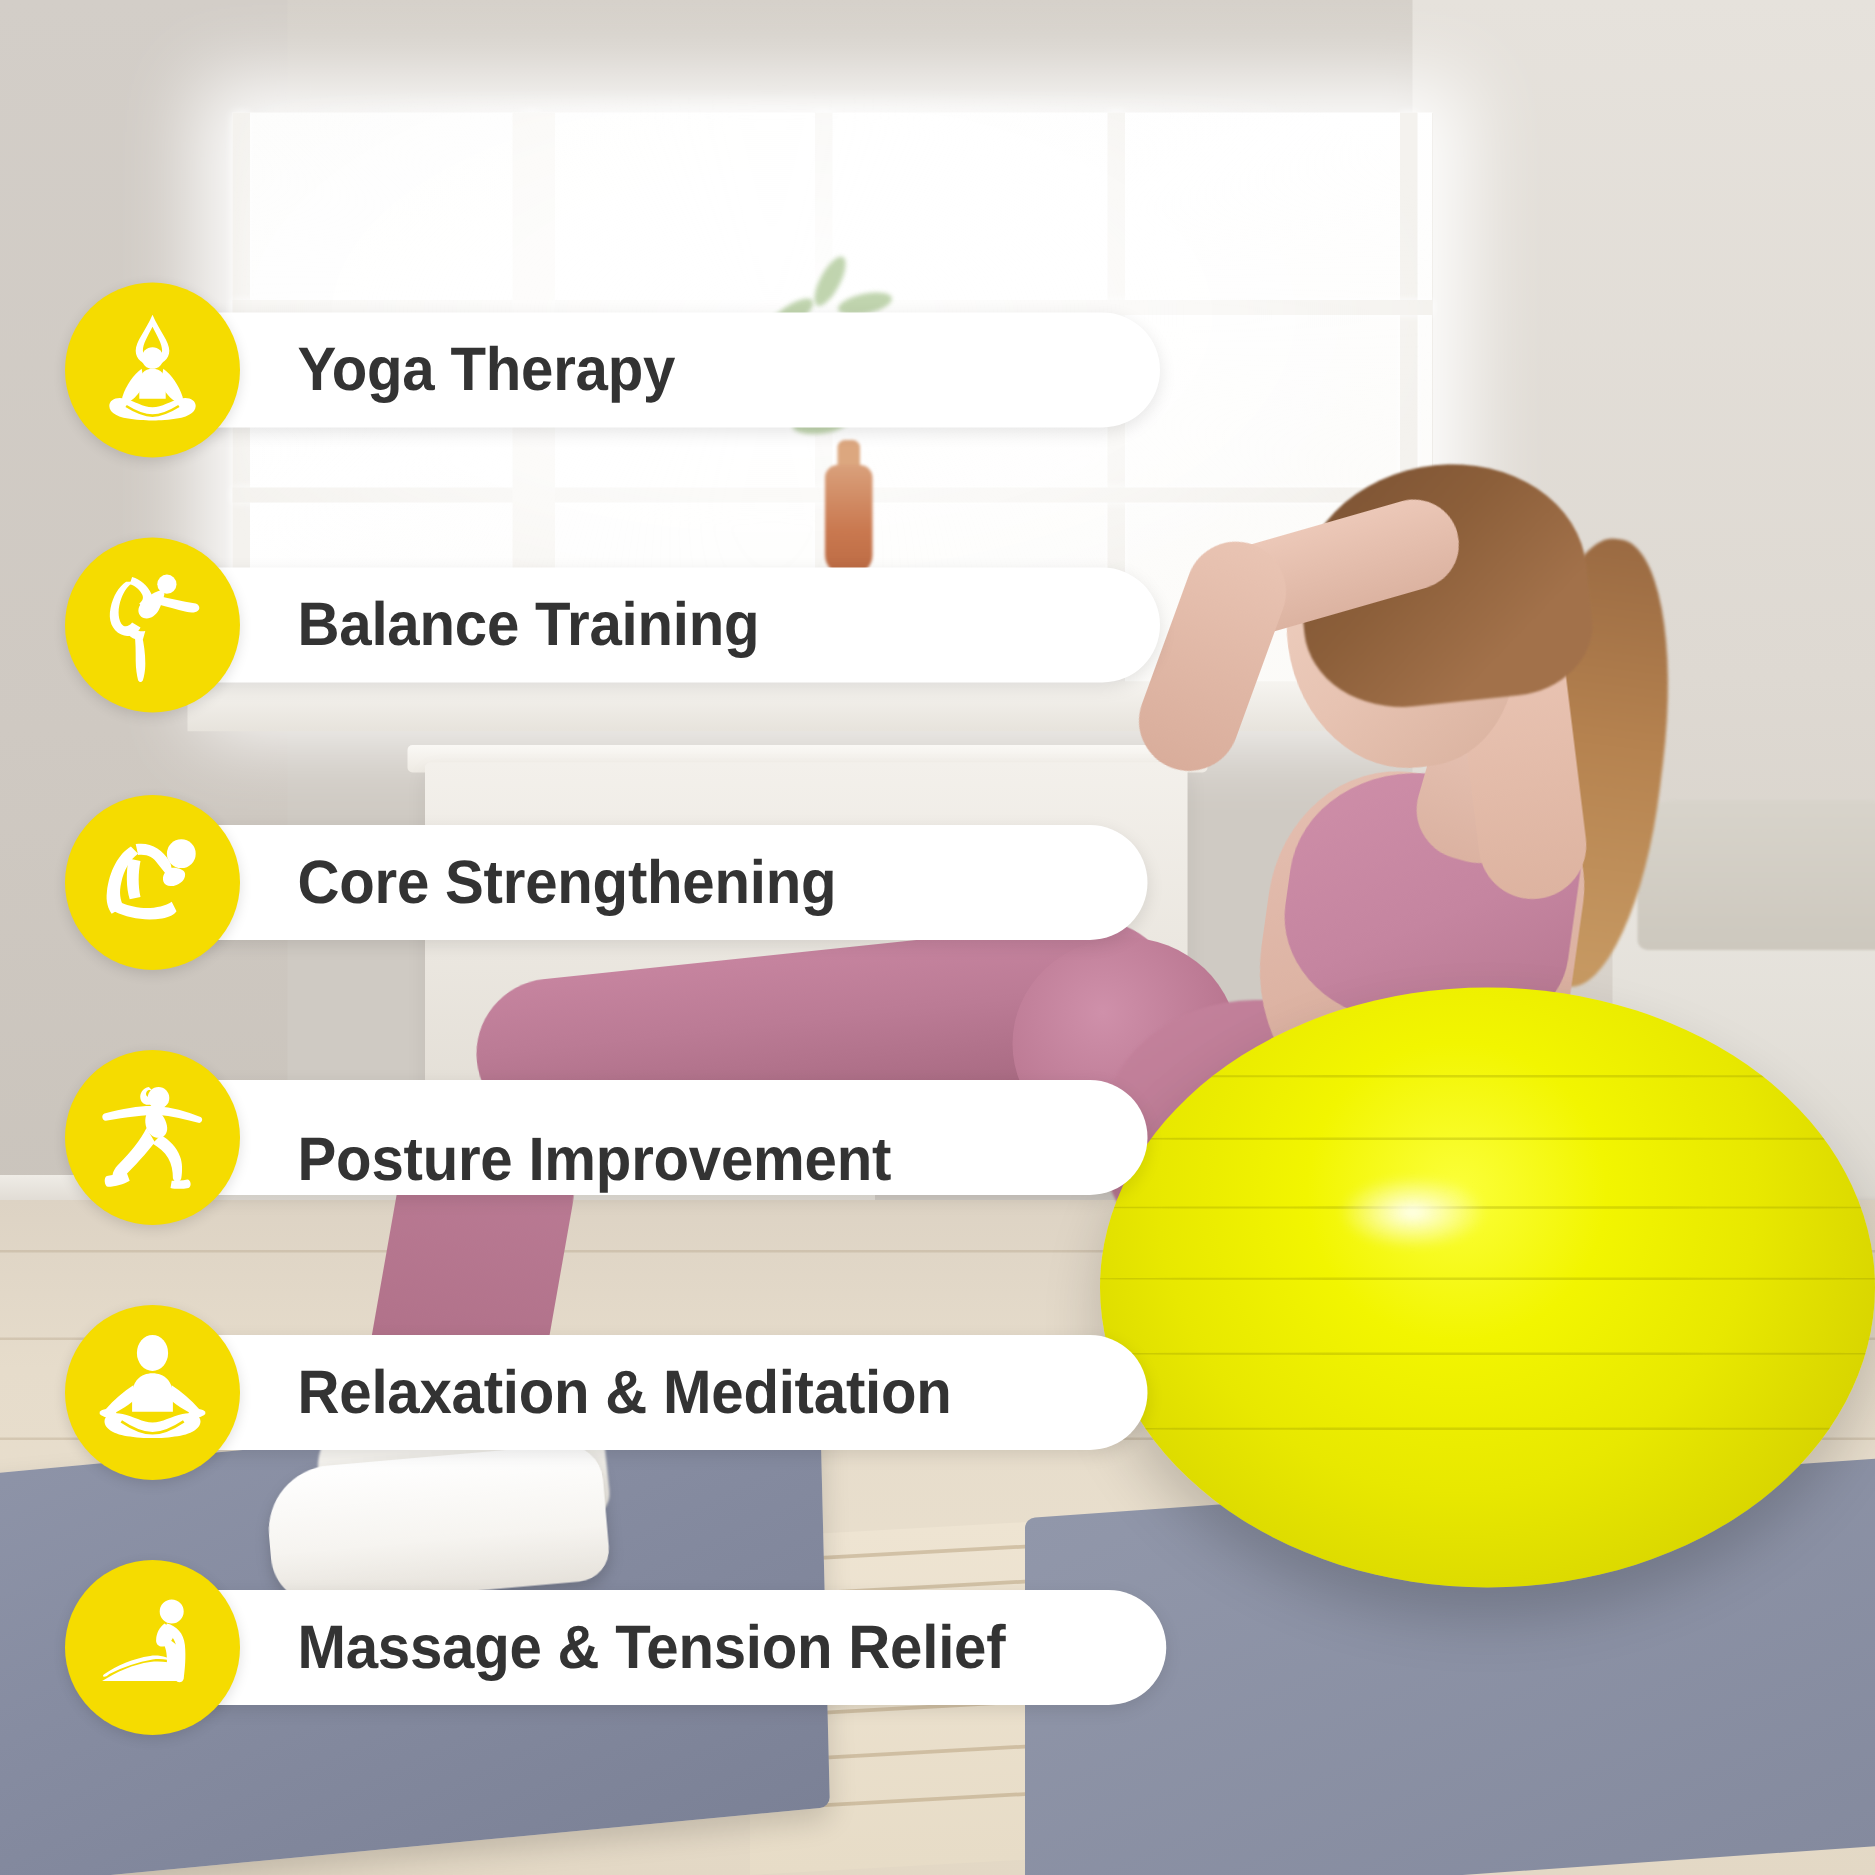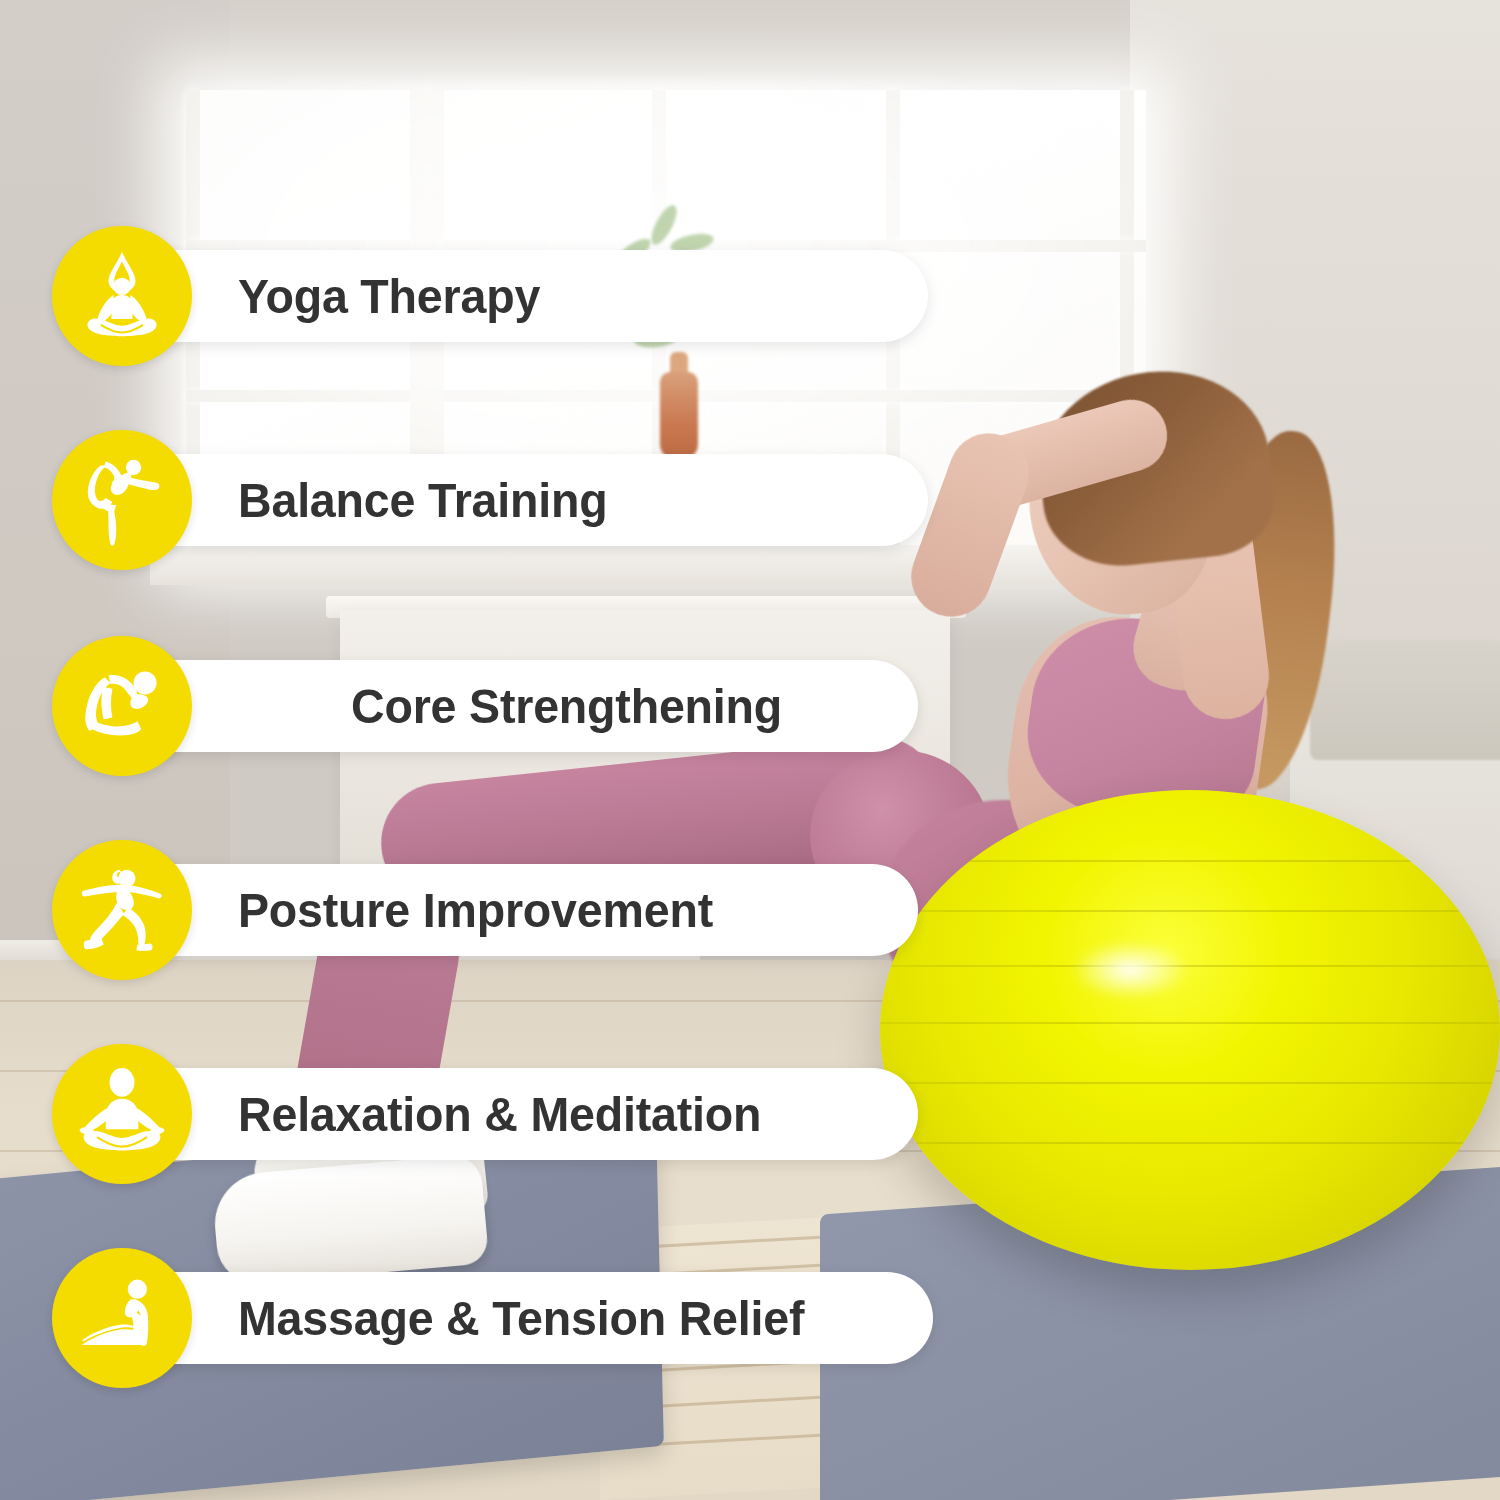--- a/index.html
+++ b/index.html
@@ -467,39 +467,39 @@
             <path d="M28 14 C22 18 17 26 15 36 C13 46 16 54 24 58 C30 61 37 58 40 52 L33 48 C30 52 26 52 24 49 C21 44 21 36 24 28 C26 22 30 17 34 14 Z"></path>
             <path d="M33 10 C40 12 46 17 49 24 C51 30 49 36 44 39 L39 32 C42 30 43 27 41 24 C39 20 35 17 31 16 Z"></path>
             <path d="M27 54 C30 60 35 63 42 62 L44 55 C39 56 35 54 33 50 Z"></path>
             <path d="M41 58 C43 66 44 74 44 82 C44 88 43 93 42 96 C41 98 39 98 38 96 C37 92 36 86 36 80 C36 72 36 64 35 58 Z"></path>
           </g>
         </svg>
       </div>
     </div>
 
     <div class="feature" style="top:638px;left:0;">
-      <div class="pill" style="width:790px;justify-content:center;">
+      <div class="pill" style="width:790px;">
         <span class="pill-label">Core Strengthening</span>
       </div>
       <div class="badge">
         <svg viewBox="0 0 100 100" aria-hidden="true">
           <g fill="#ffffff">
             <circle cx="74" cy="26" r="12"></circle>
             <path d="M64 38 C60 41 58 45 59 49 C60 53 65 54 70 52 C75 50 78 46 77 42 C76 39 70 37 64 38 Z"></path>
             <path d="M32 20 C22 26 14 40 12 58 C11 66 13 72 16 76 L26 70 C23 65 22 58 24 50 C26 40 31 31 38 26 Z"></path>
             <path d="M36 18 C48 16 58 22 64 32 C67 37 66 42 62 44 L54 34 C51 29 45 26 38 27 Z"></path>
             <path d="M18 74 C30 80 44 82 58 80 C64 79 68 77 70 74 L66 66 C60 70 50 72 40 71 C32 70 25 68 21 65 Z"></path>
             <path d="M30 30 C28 42 28 54 31 64 L40 62 C38 53 38 42 40 32 Z"></path>
           </g>
         </svg>
       </div>
     </div>
 
     <div class="feature" style="top:842px;left:0;">
-      <div class="pill" style="width:790px;">
+      <div class="pill" style="width:790px;align-items:flex-end;">
         <span class="pill-label">Posture Improvement</span>
       </div>
       <div class="badge">
         <svg viewBox="0 0 100 100" aria-hidden="true">
           <g fill="#ffffff">
             <circle cx="55" cy="17" r="9"></circle>
             <path d="M47 8 C42 9 39 13 40 18 C41 22 45 24 49 22 L47 16 C45 16 44 14 45 12 C46 10 48 10 50 11 Z"></path>
             <path d="M10 30 C28 25 44 23 54 24 C66 25 78 28 90 33 C92 34 92 37 89 38 C78 35 66 32 54 31 C44 31 28 33 11 36 C8 36 7 31 10 30 Z"></path>
             <path d="M48 26 C44 30 43 36 45 42 C47 48 52 51 57 50 C61 49 63 45 62 40 C61 34 57 29 52 26 Z"></path>
             <path d="M45 42 C40 52 32 62 22 72 C18 76 16 80 17 84 C18 87 22 87 25 84 C36 73 45 63 52 54 Z"></path>

